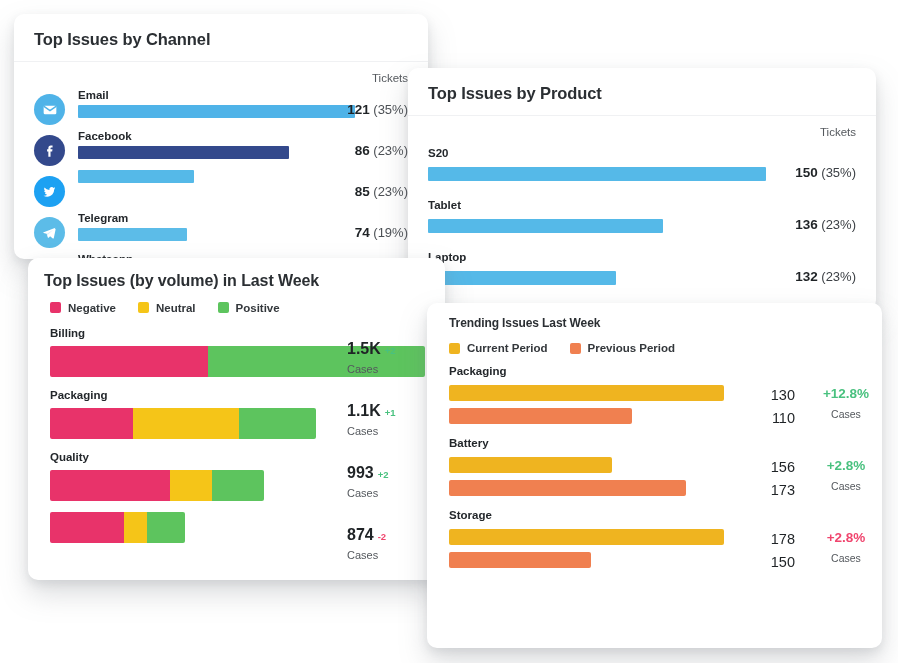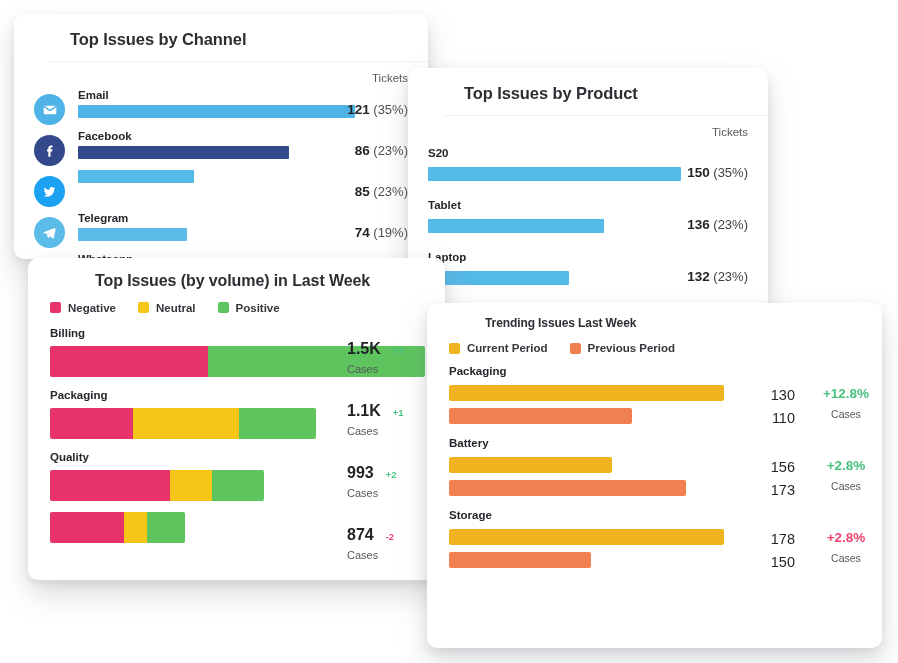--- a/index.html
+++ b/index.html
@@ -28,21 +28,20 @@
     position: absolute;
     background: #ffffff;
     border-radius: 10px;
     box-shadow: 0 14px 28px rgba(120,124,130,0.26),
                 0 4px 10px rgba(120,124,130,0.16);
     overflow: hidden;
   }
   .card-header {
     padding: 16px 20px 13px 20px;
     border-bottom: 1px solid #f0f1f3;
-    margin-left: 36px;
   }
   .card-title {
     font-size: 16.5px;
     font-weight: bold;
     color: #2b2f33;
     letter-spacing: -0.1px;
     line-height: 1.1;
   }
   .card-body {
     padding: 14px 20px 12px 20px;
@@ -105,21 +104,21 @@
     color: #3c4045;
     white-space: nowrap;
   }
   .ch-value b { font-weight: bold; color: #1f2326; font-size: 13.5px; }
   .ch-value .pct { color: #4c5055; }
 
   
   #card-product {
     left: 408px;
     top: 68px;
-    width: 360px;
+    width: 468px;
     height: 242px;
   }
   #card-product .card-body { padding-top: 30px; }
   .pr-row {
     position: relative;
     height: 52px;
   }
   .pr-name {
     font-size: 11.5px;
     font-weight: bold;
@@ -141,21 +140,21 @@
   }
   .pr-value b { font-weight: bold; color: #1f2326; font-size: 13.5px; }
 
   
   #card-volume {
     left: 28px;
     top: 258px;
     width: 417px;
     height: 322px;
   }
-  #card-volume .card-header { border-bottom: none; padding: 14px 20px 6px 31px; }
+  #card-volume .card-header { border-bottom: none; padding: 14px 20px 6px 16px; }
   #card-volume .card-title { font-size: 16px; }
   #card-volume .card-body { padding: 0 20px 12px 22px; }
 
   .legend {
     display: flex;
     align-items: center;
     gap: 22px;
     padding: 6px 0 12px 0;
   }
   .legend-item {
@@ -195,21 +194,21 @@
   .vol-meta {
     position: absolute;
     right: -2px;
     top: 14px;
     text-align: left;
     width: 80px;
   }
   .vol-count-line {
     display: flex;
     align-items: baseline;
-    gap: 12px;
+    gap: 4px;
   }
   .vol-count {
     font-size: 16px;
     font-weight: bold;
     color: #1f2326;
   }
   .vol-delta {
     font-size: 9.5px;
     font-weight: bold;
   }

